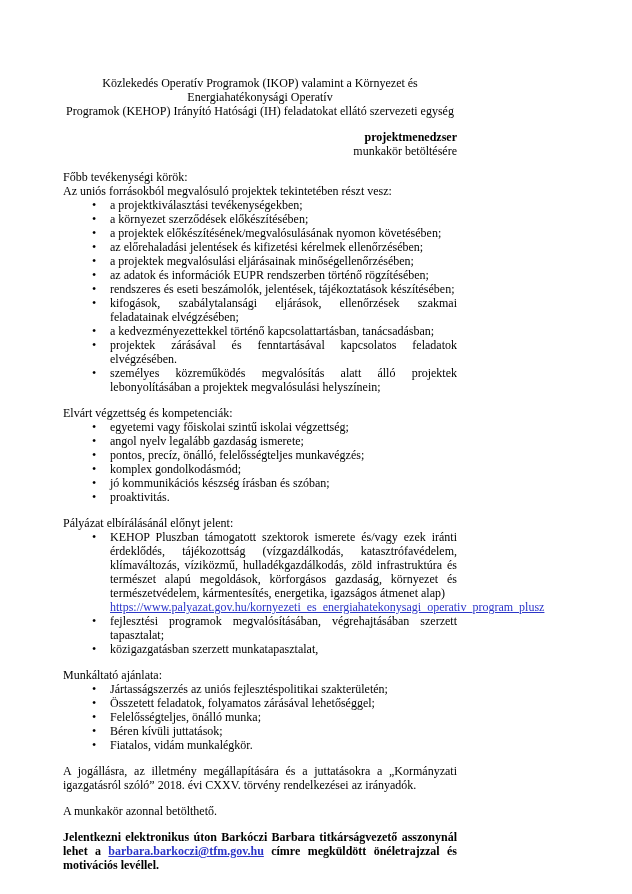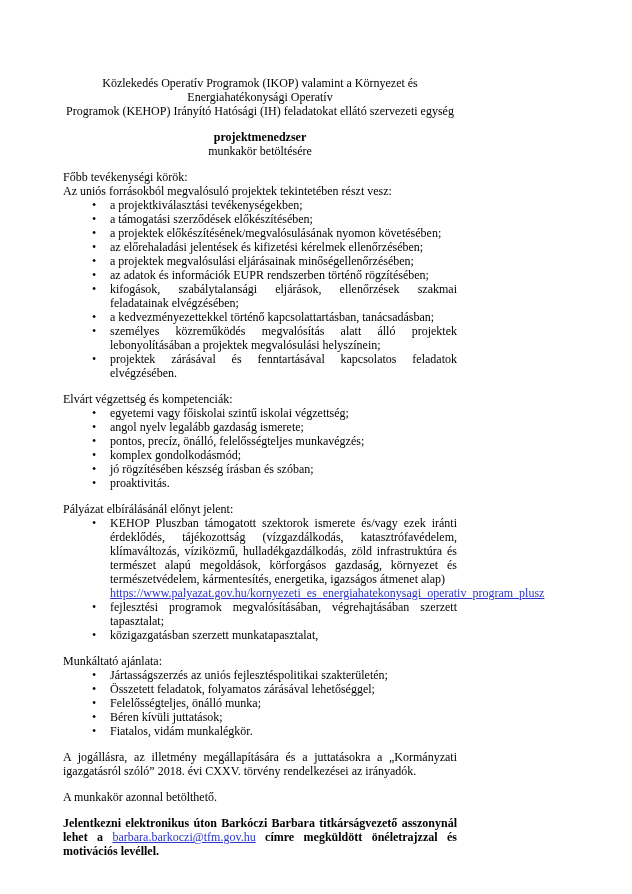--- a/index.html
+++ b/index.html
@@ -13,21 +13,21 @@
     font-size: 12px;
     line-height: 14px;
     overflow: hidden;
   }
   .page {
     width: 504px;
     height: 894px;
     padding: 76px 47px 20px 63px;
   }
   .doc-header { text-align: center; }
-  .doc-title-block { text-align: center; margin-top: 12px; }
+  .doc-title-block { text-align: right; margin-top: 12px; }
   .bold { font-weight: bold; }
   .section { margin-top: 12px; }
   .heading { font-weight: normal; }
   ul.bullets {
     margin: 0;
     padding: 0 0 0 47px;
     list-style: none;
   }
   ul.bullets li {
     position: relative;
@@ -38,59 +38,60 @@
     position: absolute;
     left: -18px;
     top: 0;
   }
   .para { text-align: justify; }
   a.link {
     color: var(--link-color, #2b35c8);
     text-decoration: underline;
     cursor: pointer;
   }
-  .para.bold a.link { font-weight: normal; }
+  .para.bold a.link { font-weight: bold; }
 </style>
 </head>
 <body style="--link-color: #2b35c8;">
 
 <div class="page">
   <div class="doc-header">
     <div>Közlekedés Operatív Programok (IKOP) valamint a Környezet és Energiahatékonysági Operatív</div>
     <div>Programok (KEHOP) Irányító Hatósági (IH) feladatokat ellátó szervezeti egység</div>
   </div>
   <div class="doc-title-block">
     <div class="bold">projektmenedzser</div>
     <div>munkakör betöltésére</div>
   </div>
   <div>
       <div class="section">
         <div class="heading">Főbb tevékenységi körök:</div>
         <div class="heading">Az uniós forrásokból megvalósuló projektek tekintetében részt vesz:</div>
         <ul class="bullets">
           <li class="bullet"><span>a projektkiválasztási tevékenységekben;</span></li>
-          <li class="bullet"><span>a támogatási szerződések előkészítésében;</span></li>
+          <li class="bullet"><span>a környezet szerződések előkészítésében;</span></li>
           <li class="bullet"><span>a projektek előkészítésének/megvalósulásának nyomon követésében;</span></li>
           <li class="bullet"><span>az előrehaladási jelentések és kifizetési kérelmek ellenőrzésében;</span></li>
           <li class="bullet"><span>a projektek megvalósulási eljárásainak minőségellenőrzésében;</span></li>
           <li class="bullet"><span>az adatok és információk EUPR rendszerben történő rögzítésében;</span></li>
+          <li class="bullet"><span>rendszeres és eseti beszámolók, jelentések, tájékoztatások készítésében;</span></li>
           <li class="bullet"><span>kifogások, szabálytalansági eljárások, ellenőrzések szakmai feladatainak elvégzésében;</span></li>
           <li class="bullet"><span>a kedvezményezettekkel történő kapcsolattartásban, tanácsadásban;</span></li>
+          <li class="bullet"><span>projektek zárásával és fenntartásával kapcsolatos feladatok elvégzésében.</span></li>
           <li class="bullet"><span>személyes közreműködés megvalósítás alatt álló projektek lebonyolításában a projektek megvalósulási helyszínein;</span></li>
-          <li class="bullet"><span>projektek zárásával és fenntartásával kapcsolatos feladatok elvégzésében.</span></li>
         </ul>
       </div>
       <div class="section">
         <div class="heading">Elvárt végzettség és kompetenciák:</div>
         <ul class="bullets">
           <li class="bullet"><span>egyetemi vagy főiskolai szintű iskolai végzettség;</span></li>
           <li class="bullet"><span>angol nyelv legalább gazdaság ismerete;</span></li>
           <li class="bullet"><span>pontos, precíz, önálló, felelősségteljes munkavégzés;</span></li>
           <li class="bullet"><span>komplex gondolkodásmód;</span></li>
-          <li class="bullet"><span>jó rögzítésében készség írásban és szóban;</span></li>
+          <li class="bullet"><span>jó kommunikációs készség írásban és szóban;</span></li>
           <li class="bullet"><span>proaktivitás.</span></li>
         </ul>
       </div>
       <div class="section">
         <div class="heading">Pályázat elbírálásánál előnyt jelent:</div>
         <ul class="bullets">
           <li class="bullet"><span>KEHOP Pluszban támogatott szektorok ismerete és/vagy ezek iránti érdeklődés, tájékozottság (vízgazdálkodás, katasztrófavédelem, klímaváltozás, víziközmű, hulladékgazdálkodás, zöld infrastruktúra és természet alapú megoldások, körforgásos gazdaság, környezet és természetvédelem, kármentesítés, energetika, igazságos átmenet alap)</span><br><a class="link" href="#">https://www.palyazat.gov.hu/kornyezeti_es_energiahatekonysagi_operativ_program_plusz</a></li>
           <li class="bullet"><span>fejlesztési programok megvalósításában, végrehajtásában szerzett tapasztalat;</span></li>
           <li class="bullet"><span>közigazgatásban szerzett munkatapasztalat,</span></li>
         </ul>

